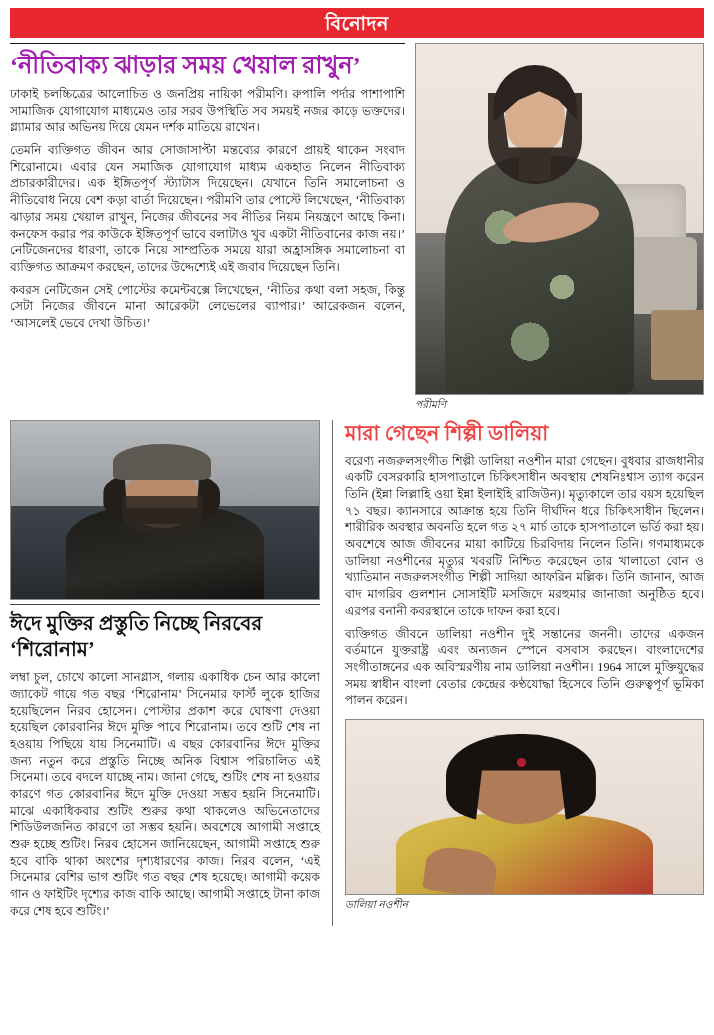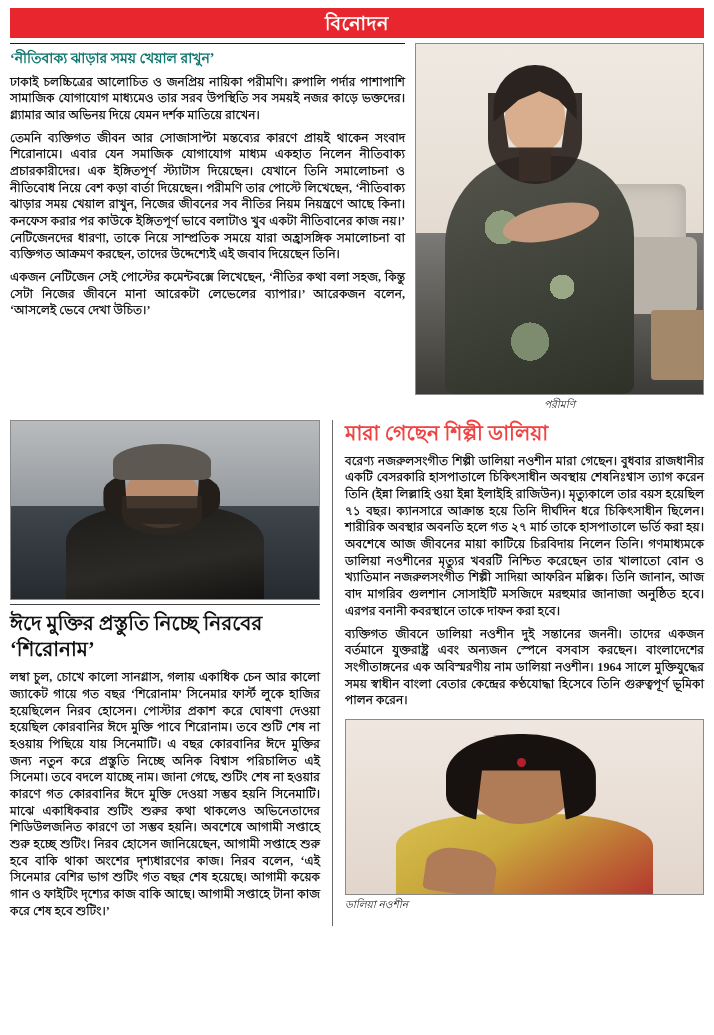--- a/index.html
+++ b/index.html
@@ -43,49 +43,48 @@
     border-top: 1.5px solid #1a1a1a;
     margin: 0 0 6px 0;
   }
   .rule-thin {
     border: 0;
     border-top: 1px solid #444;
     margin: 4px 0 5px 0;
   }
   
   .headline {
-    font-size: 14px;
+    font-size: 24px;
     font-weight: bold;
     line-height: 1.25;
     margin: 0 0 6px 0;
-    color: #0f766e;
+    color: #a21caf;
   }
   .headline-2 {
     font-size: 20.5px;
     font-weight: bold;
     line-height: 1.3;
     margin: 0 0 6px 0;
     color: #ef4444;
   }
   p.body {
     font-size: 12.1px;
     line-height: 1.38;
     margin: 0 0 6px 0;
     text-align: justify;
     text-justify: inter-word;
     color: #161616;
-    font-weight: bold;
   }
   .caption {
     font-size: 10.5px;
     font-style: italic;
     color: #222;
     margin-top: 2px;
   }
-  .caption-center { text-align: center; }
+  .caption-center { }
   
   .top-block {
     display: flex;
     gap: 10px;
     align-items: flex-start;
   }
   .top-left {
     width: 395px;
     flex: 0 0 395px;
   }
@@ -250,21 +249,21 @@
     <div class="masthead-title">বিনোদন</div>
   </div>
 
   <div class="top-block">
 
     <div class="top-left">
       <hr class="rule">
       <h1 class="headline">‘নীতিবাক্য ঝাড়ার সময় খেয়াল রাখুন’</h1>
       <p class="body">ঢাকাই চলচ্চিত্রের আলোচিত ও জনপ্রিয় নায়িকা পরীমণি। রুপালি পর্দার পাশাপাশি সামাজিক যোগাযোগ মাধ্যমেও তার সরব উপস্থিতি সব সময়ই নজর কাড়ে ভক্তদের। গ্ল্যামার আর অভিনয় দিয়ে যেমন দর্শক মাতিয়ে রাখেন।</p>
       <p class="body">তেমনি ব্যক্তিগত জীবন আর সোজাসাপ্টা মন্তব্যের কারণে প্রায়ই থাকেন সংবাদ শিরোনামে। এবার যেন সমাজিক যোগাযোগ মাধ্যম একহাত নিলেন নীতিবাক্য প্রচারকারীদের। এক ইঙ্গিতপূর্ণ স্ট্যাটাস দিয়েছেন। যেখানে তিনি সমালোচনা ও নীতিবোধ নিয়ে বেশ কড়া বার্তা দিয়েছেন। পরীমণি তার পোস্টে লিখেছেন, ‘নীতিবাক্য ঝাড়ার সময় খেয়াল রাখুন, নিজের জীবনের সব নীতির নিয়ম নিয়ন্ত্রণে আছে কিনা। কনফেস করার পর কাউকে ইঙ্গিতপূর্ণ ভাবে বলাটাও খুব একটা নীতিবানের কাজ নয়।’ নেটিজেনদের ধারণা, তাকে নিয়ে সাম্প্রতিক সময়ে যারা অহ্রাসঙ্গিক সমালোচনা বা ব্যক্তিগত আক্রমণ করছেন, তাদের উদ্দেশ্যেই এই জবাব দিয়েছেন তিনি।</p>
-      <p class="body">একজন নেটিজেন সেই পোস্টের কমেন্টবক্সে লিখেছেন, ‘নীতির কথা বলা সহজ, কিন্তু সেটা নিজের জীবনে মানা আরেকটা লেভেলের ব্যাপার।’ আরেকজন বলেন, ‘আসলেই ভেবে দেখা উচিত।’</p>
+      <p class="body">কবরস নেটিজেন সেই পোস্টের কমেন্টবক্সে লিখেছেন, ‘নীতির কথা বলা সহজ, কিন্তু সেটা নিজের জীবনে মানা আরেকটা লেভেলের ব্যাপার।’ আরেকজন বলেন, ‘আসলেই ভেবে দেখা উচিত।’</p>
     </div>
 
     <div class="top-right">
       <div class="photo photo-porimoni">
         <div class="pm-wall"></div>
         <div class="pm-sofa"></div>
         <div class="pm-pillow"></div>
         <div class="pm-pillow2"></div>
         <div class="pm-table"></div>
         <div class="pm-dress"></div>

